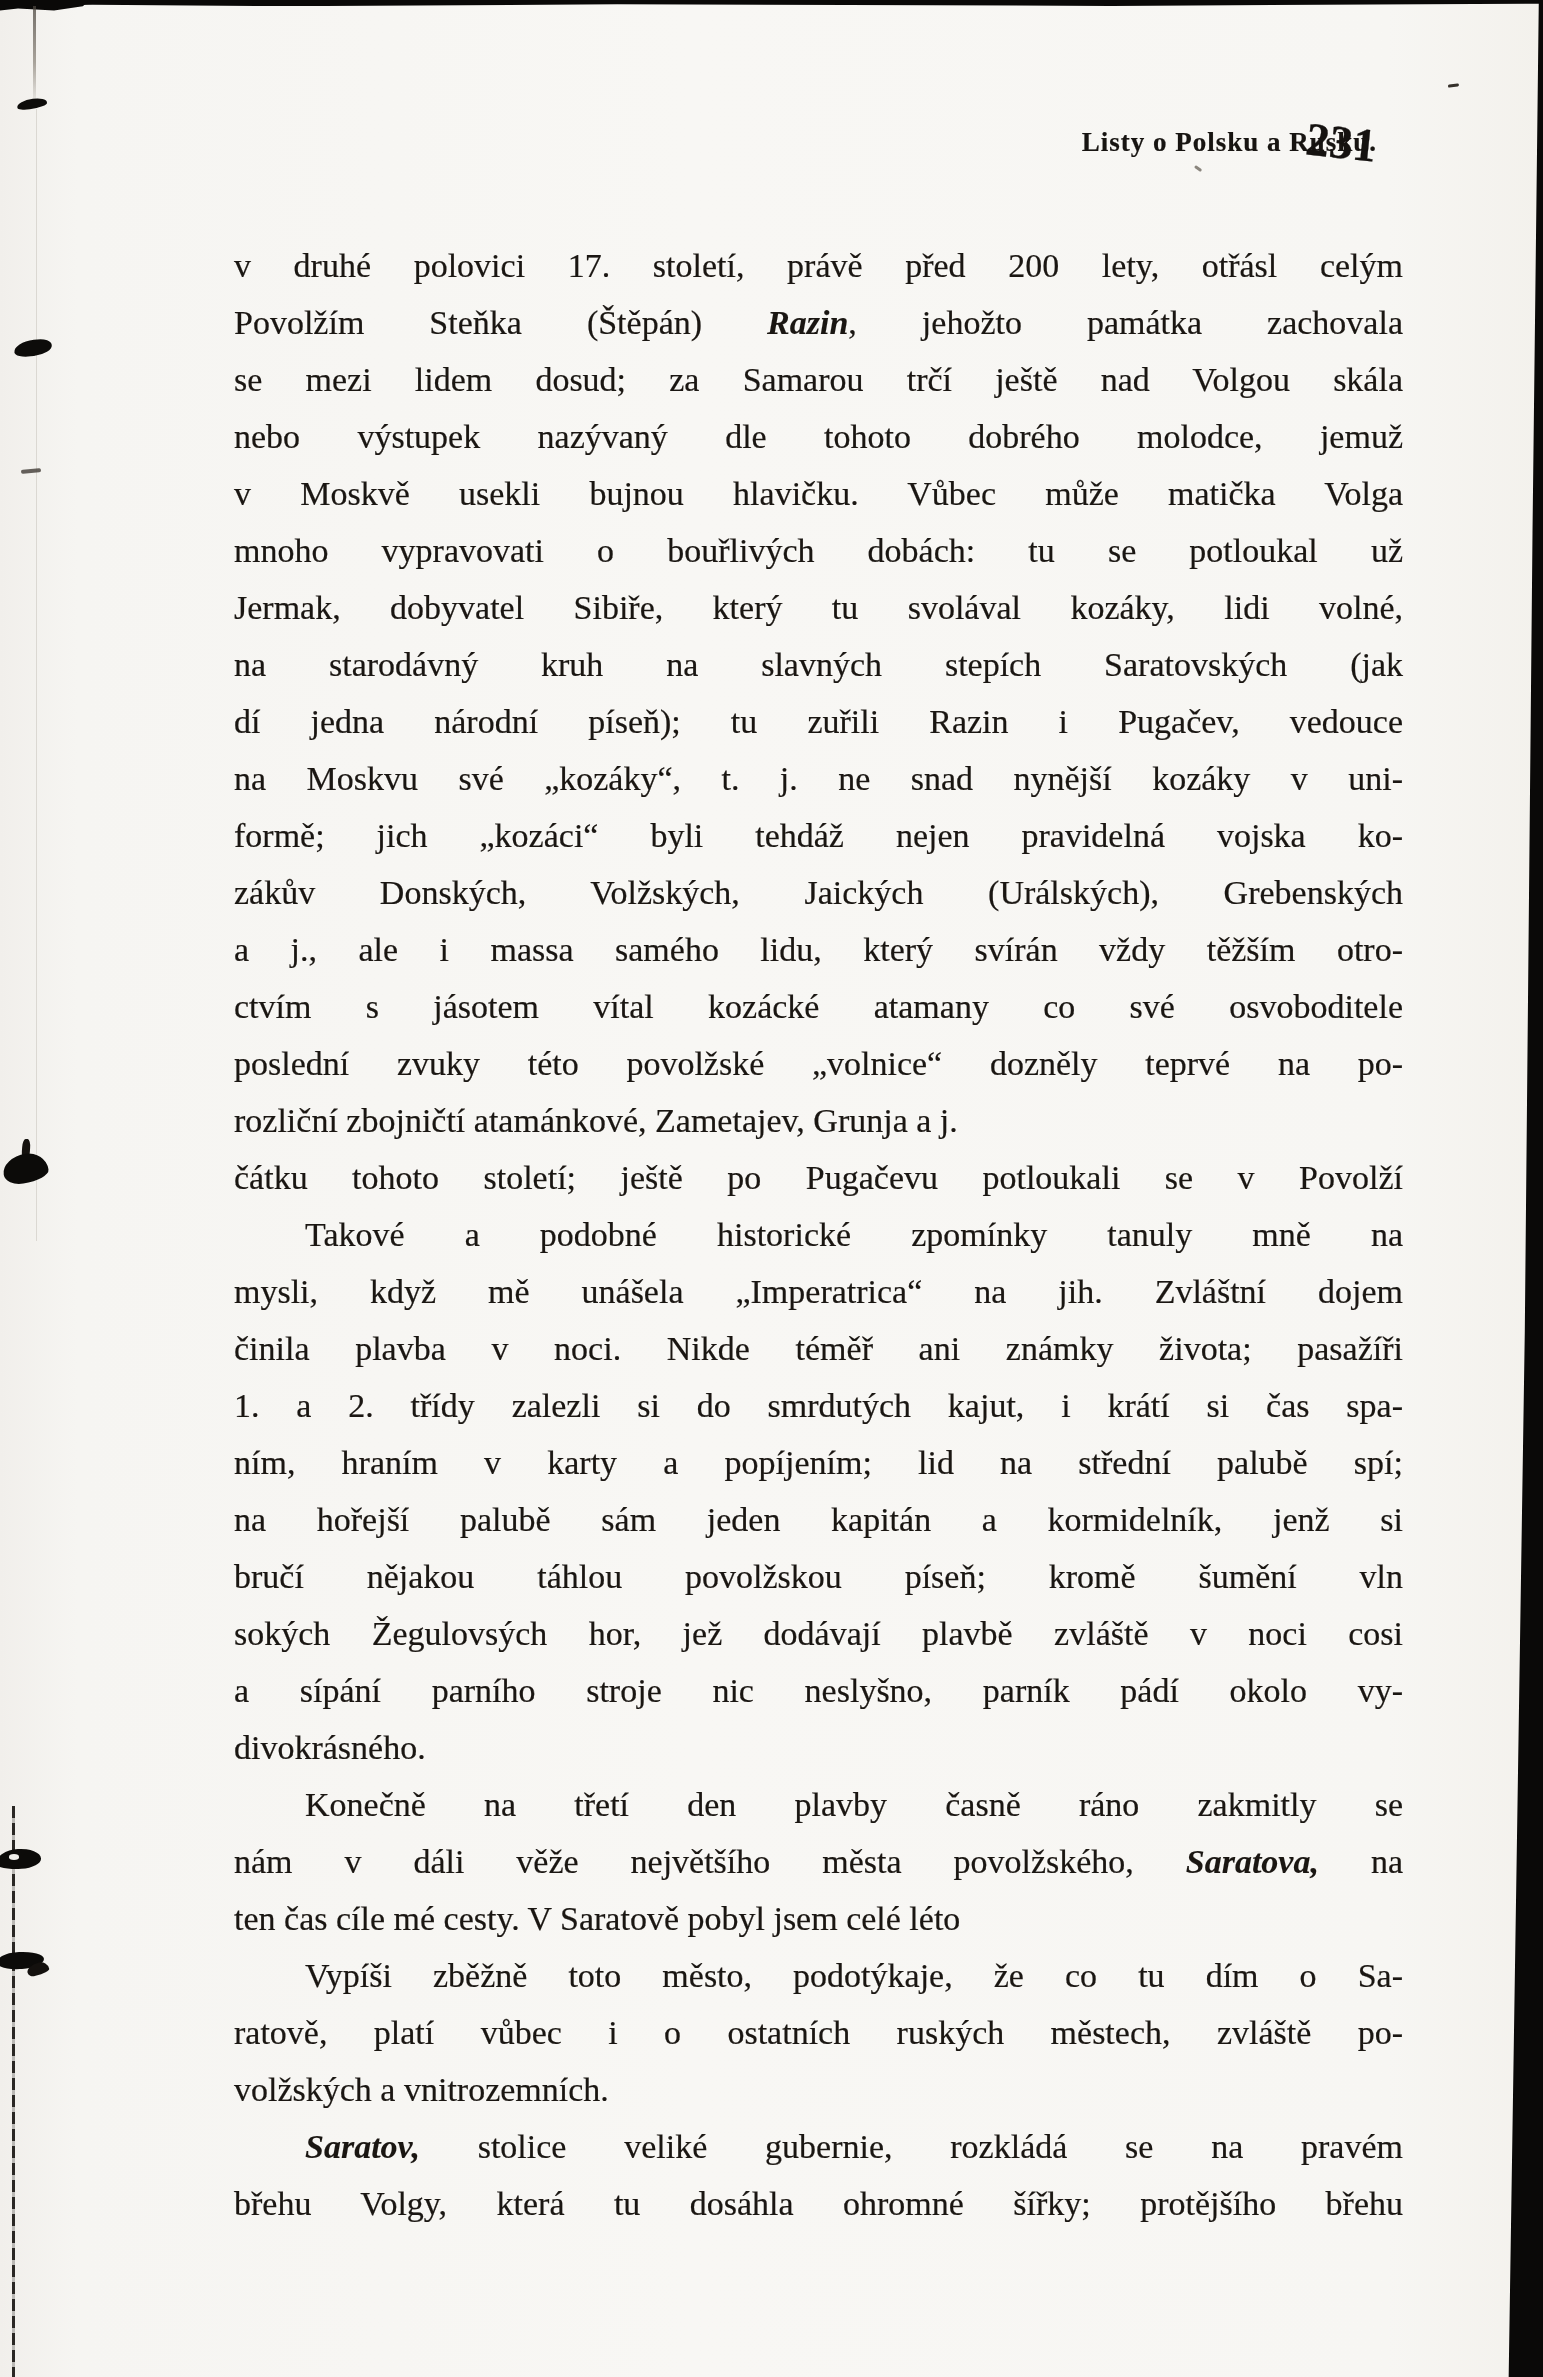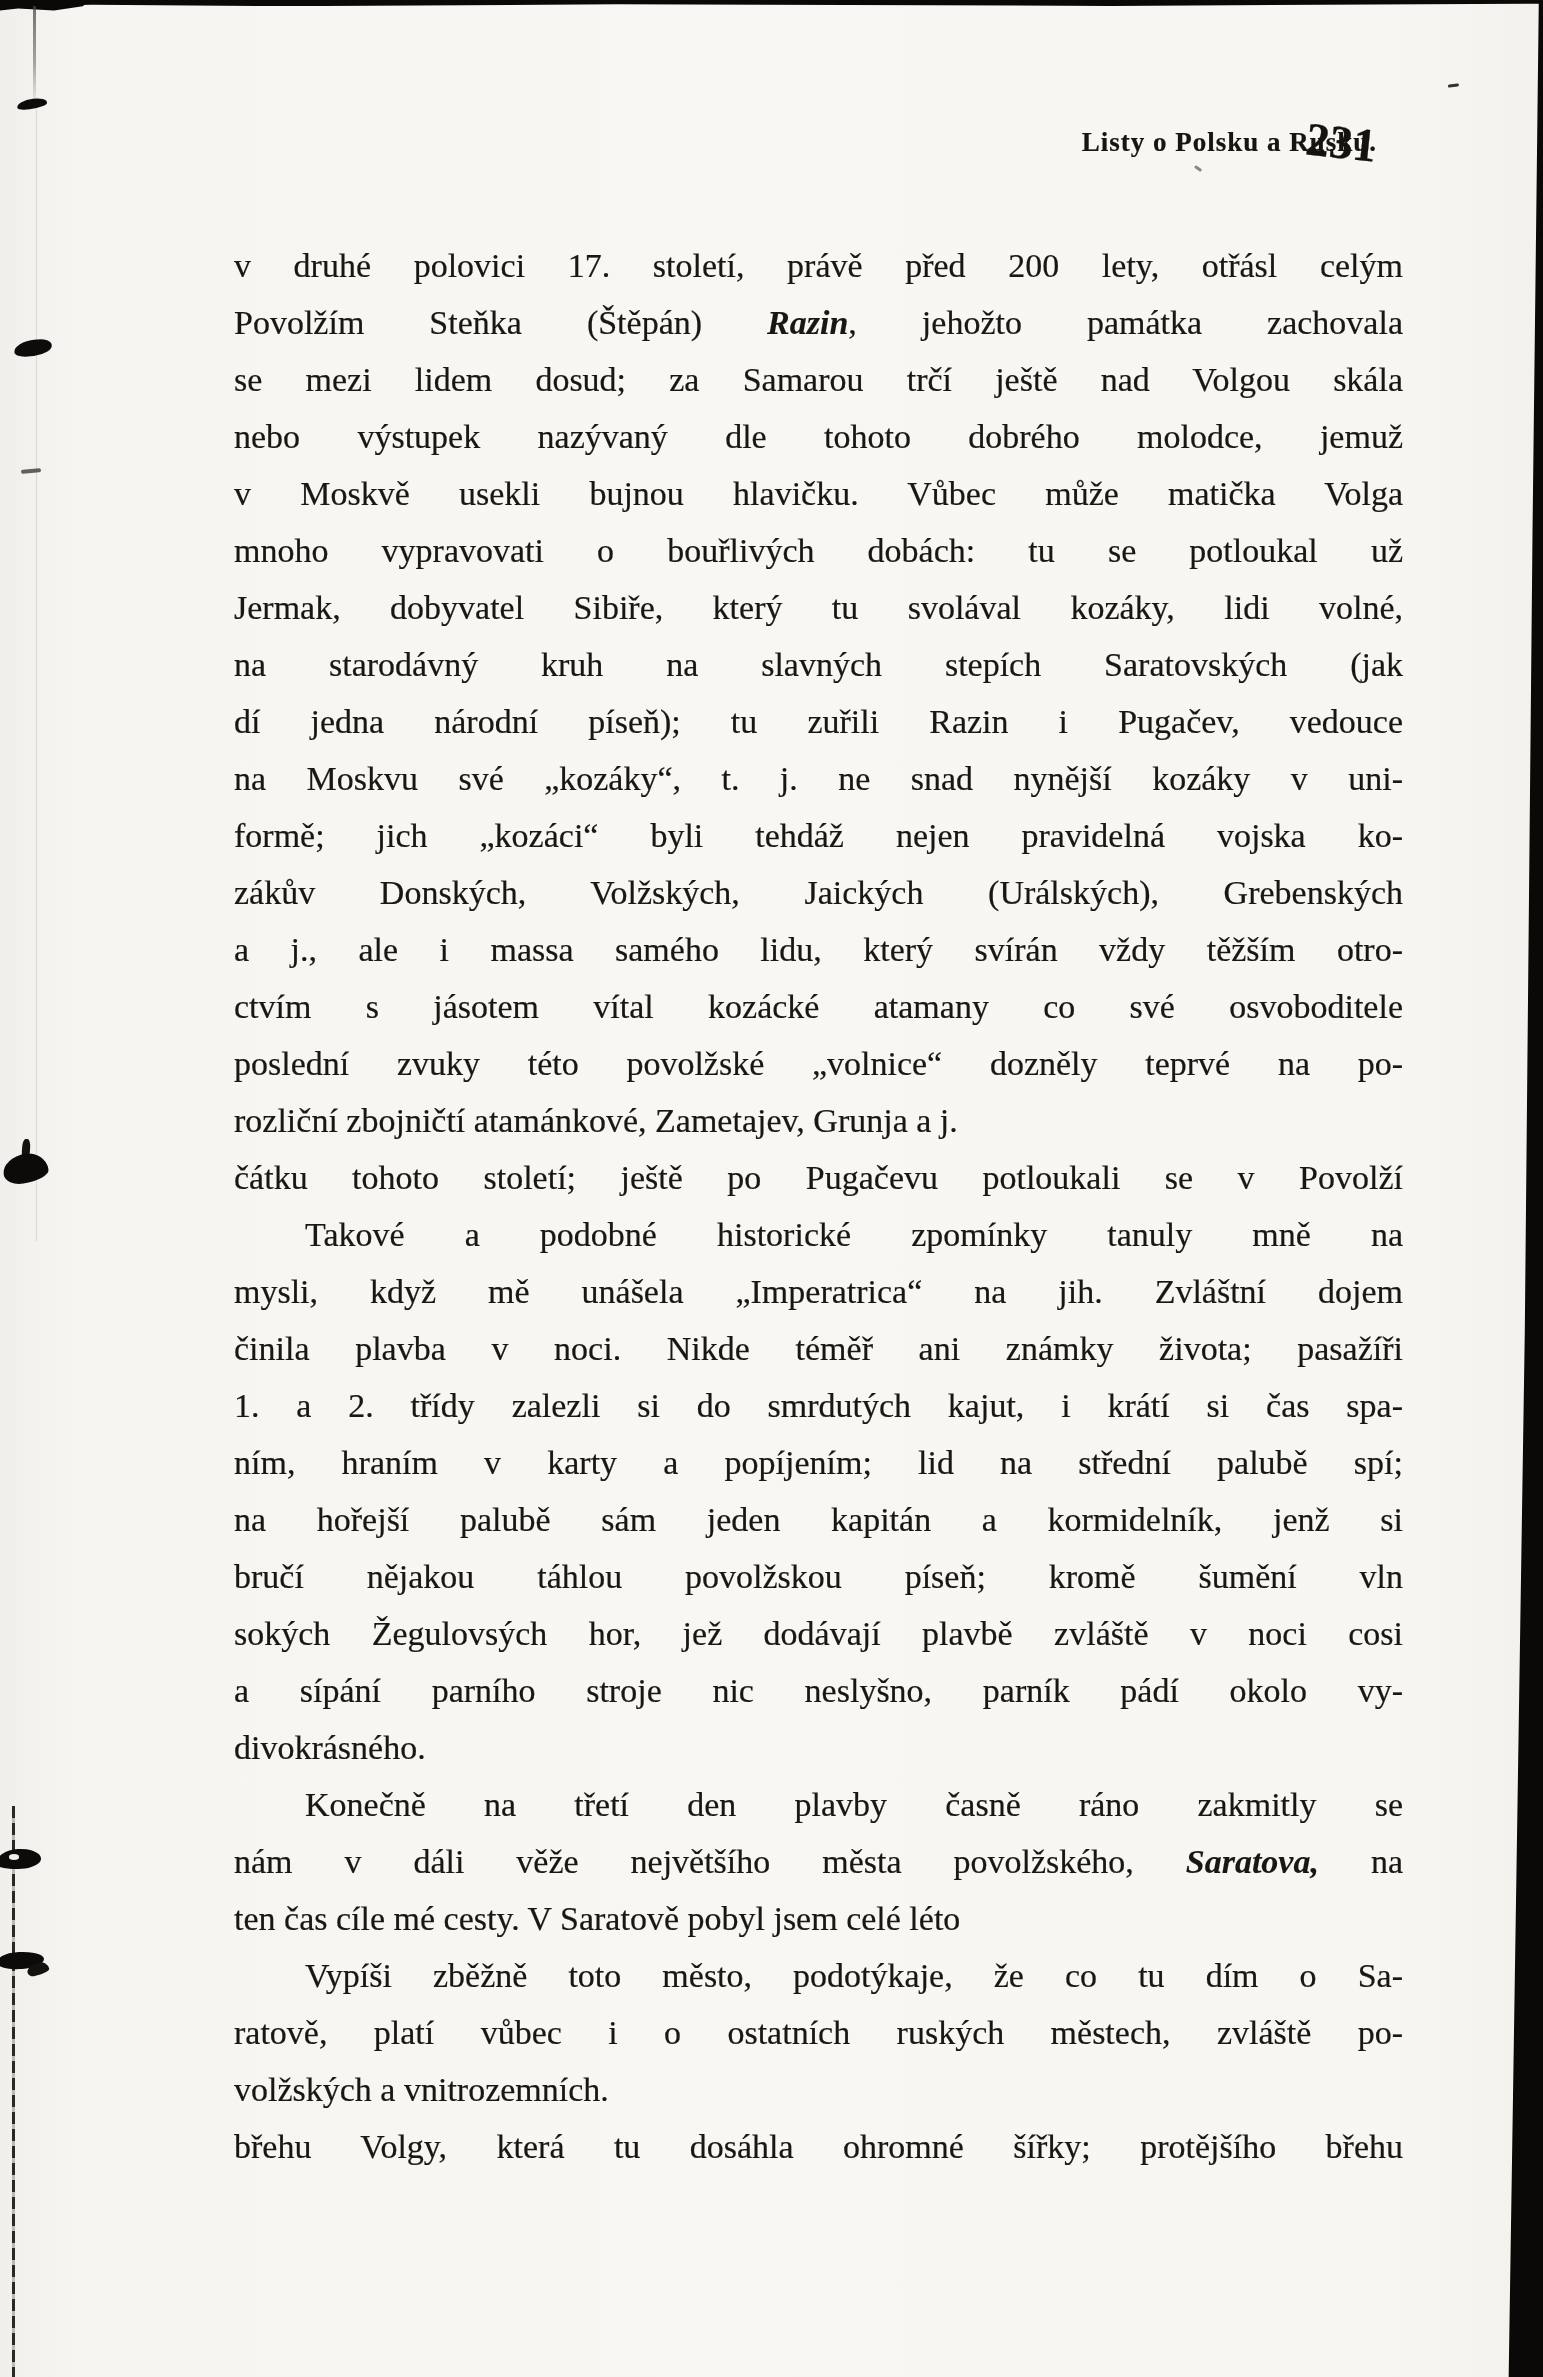--- a/index.html
+++ b/index.html
@@ -106,20 +106,21 @@
       <div class="line justify"><span>bručí nějakou táhlou povolžskou píseň; kromě šumění vln</span></div>
       <div class="line justify"><span>sokých Žegulovsých hor, jež dodávají plavbě zvláště v noci cosi</span></div>
       <div class="line justify"><span>a sípání parního stroje nic neslyšno, parník pádí okolo vy-</span></div>
       <div class="line"><span>divokrásného.</span></div>
       <div class="line indent justify"><span>Konečně na třetí den plavby časně ráno zakmitly se</span></div>
       <div class="line justify"><span>nám v dáli věže největšího města povolžského, </span><em>Saratova,</em><span> na</span></div>
       <div class="line"><span>ten čas cíle mé cesty. V Saratově pobyl jsem celé léto</span></div>
       <div class="line indent justify"><span>Vypíši zběžně toto město, podotýkaje, že co tu dím o Sa-</span></div>
       <div class="line justify"><span>ratově, platí vůbec i o ostatních ruských městech, zvláště po-</span></div>
       <div class="line"><span>volžských a vnitrozemních.</span></div>
+      <div class="line indent justify"><em>Saratov,</em><span> stolice veliké gubernie, rozkládá se na pravém</span></div>
       <div class="line justify"><span>břehu Volgy, která tu dosáhla ohromné šířky; protějšího břehu</span></div>
     </div>
 
   <div class="artifact top-bar"></div>
   <div class="artifact top-bar-thick"></div>
   <div class="artifact top-left-crease"></div>
   <div class="artifact top-left-mark"></div>
   <div class="artifact left-crease"></div>
   <div class="artifact blob-1"></div>
   <div class="artifact dash-1"></div>

